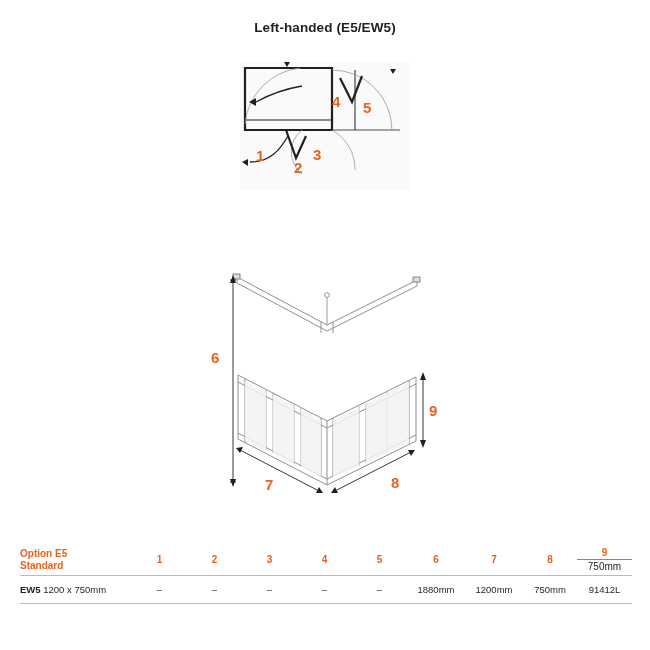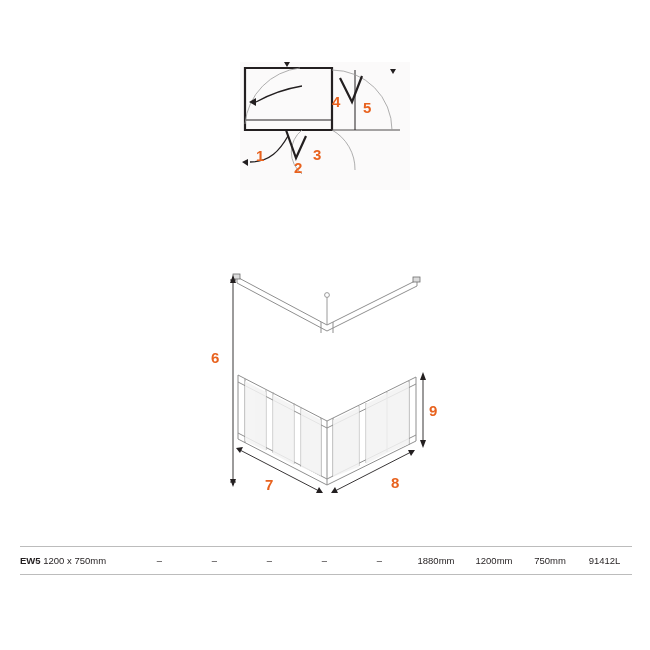--- a/index.html
+++ b/index.html
@@ -127,20 +127,21 @@
     border-top: 1px solid #8a8a8a;
     margin-top: 1px;
     padding-top: 1px;
   }
 </style>
 </head>
 <body>
 
 <div class="page">
 
+  <div class="title">Left-handed (E5/EW5)</div>
 
   <div class="plan">
     <svg class="plan-svg" width="170" height="128" viewBox="0 0 170 128">
 
       <path d="M5,6 L5,68 L92,68 L92,6 Z" fill="none" stroke="#231f20" stroke-width="2.2"></path>
 
       <path d="M5,58 L92,58" fill="none" stroke="#231f20" stroke-width="1"></path>
 
       <path d="M115,8 L115,68" fill="none" stroke="#231f20" stroke-width="1"></path>
       <path d="M92,68 L160,68" fill="none" stroke="#231f20" stroke-width="0.8"></path>
@@ -273,20 +274,38 @@
         <col style="width:55px">
         <col style="width:55px">
         <col style="width:55px">
         <col style="width:55px">
         <col style="width:58px">
         <col style="width:58px">
         <col style="width:54px">
         <col style="width:55px">
       </colgroup>
       <tbody>
+          <tr class="hdr-row">
+        <td class="hdr-left">
+          <span>Option E5</span><br>
+          <span>Standard</span>
+        </td>
+        <td>1</td>
+        <td>2</td>
+        <td>3</td>
+        <td>4</td>
+        <td>5</td>
+        <td>6</td>
+        <td>7</td>
+        <td>8</td>
+        <td class="col9-head">
+          <span class="n">9</span>
+          <span class="u">750mm</span>
+        </td>
+      </tr>
       <tr>
         <td class="rule" colspan="10" style="height:1px;padding:0"></td>
       </tr>
       <tr class="data-row">
         <td class="left">
           <span>EW5</span>
           <span class="sz">1200 x 750mm</span>
         </td>
         <td>–</td>
         <td>–</td>

